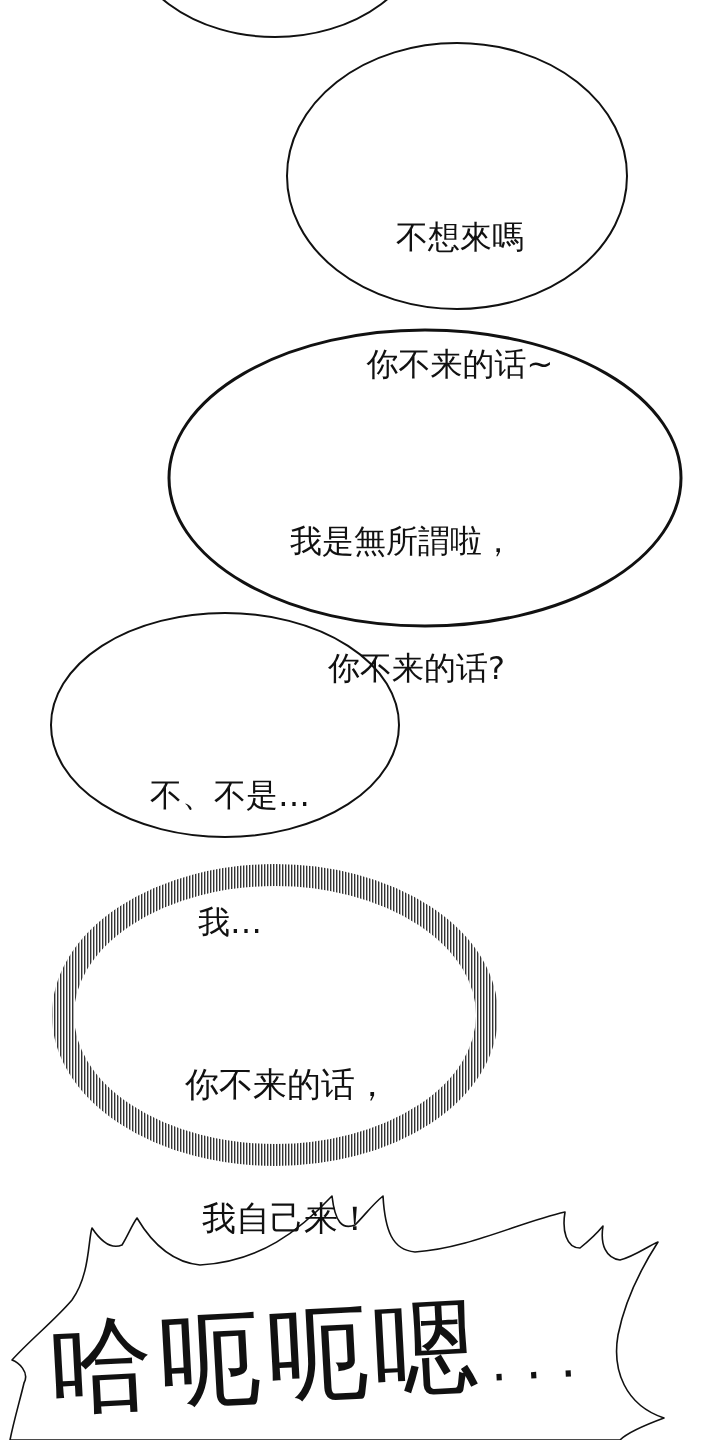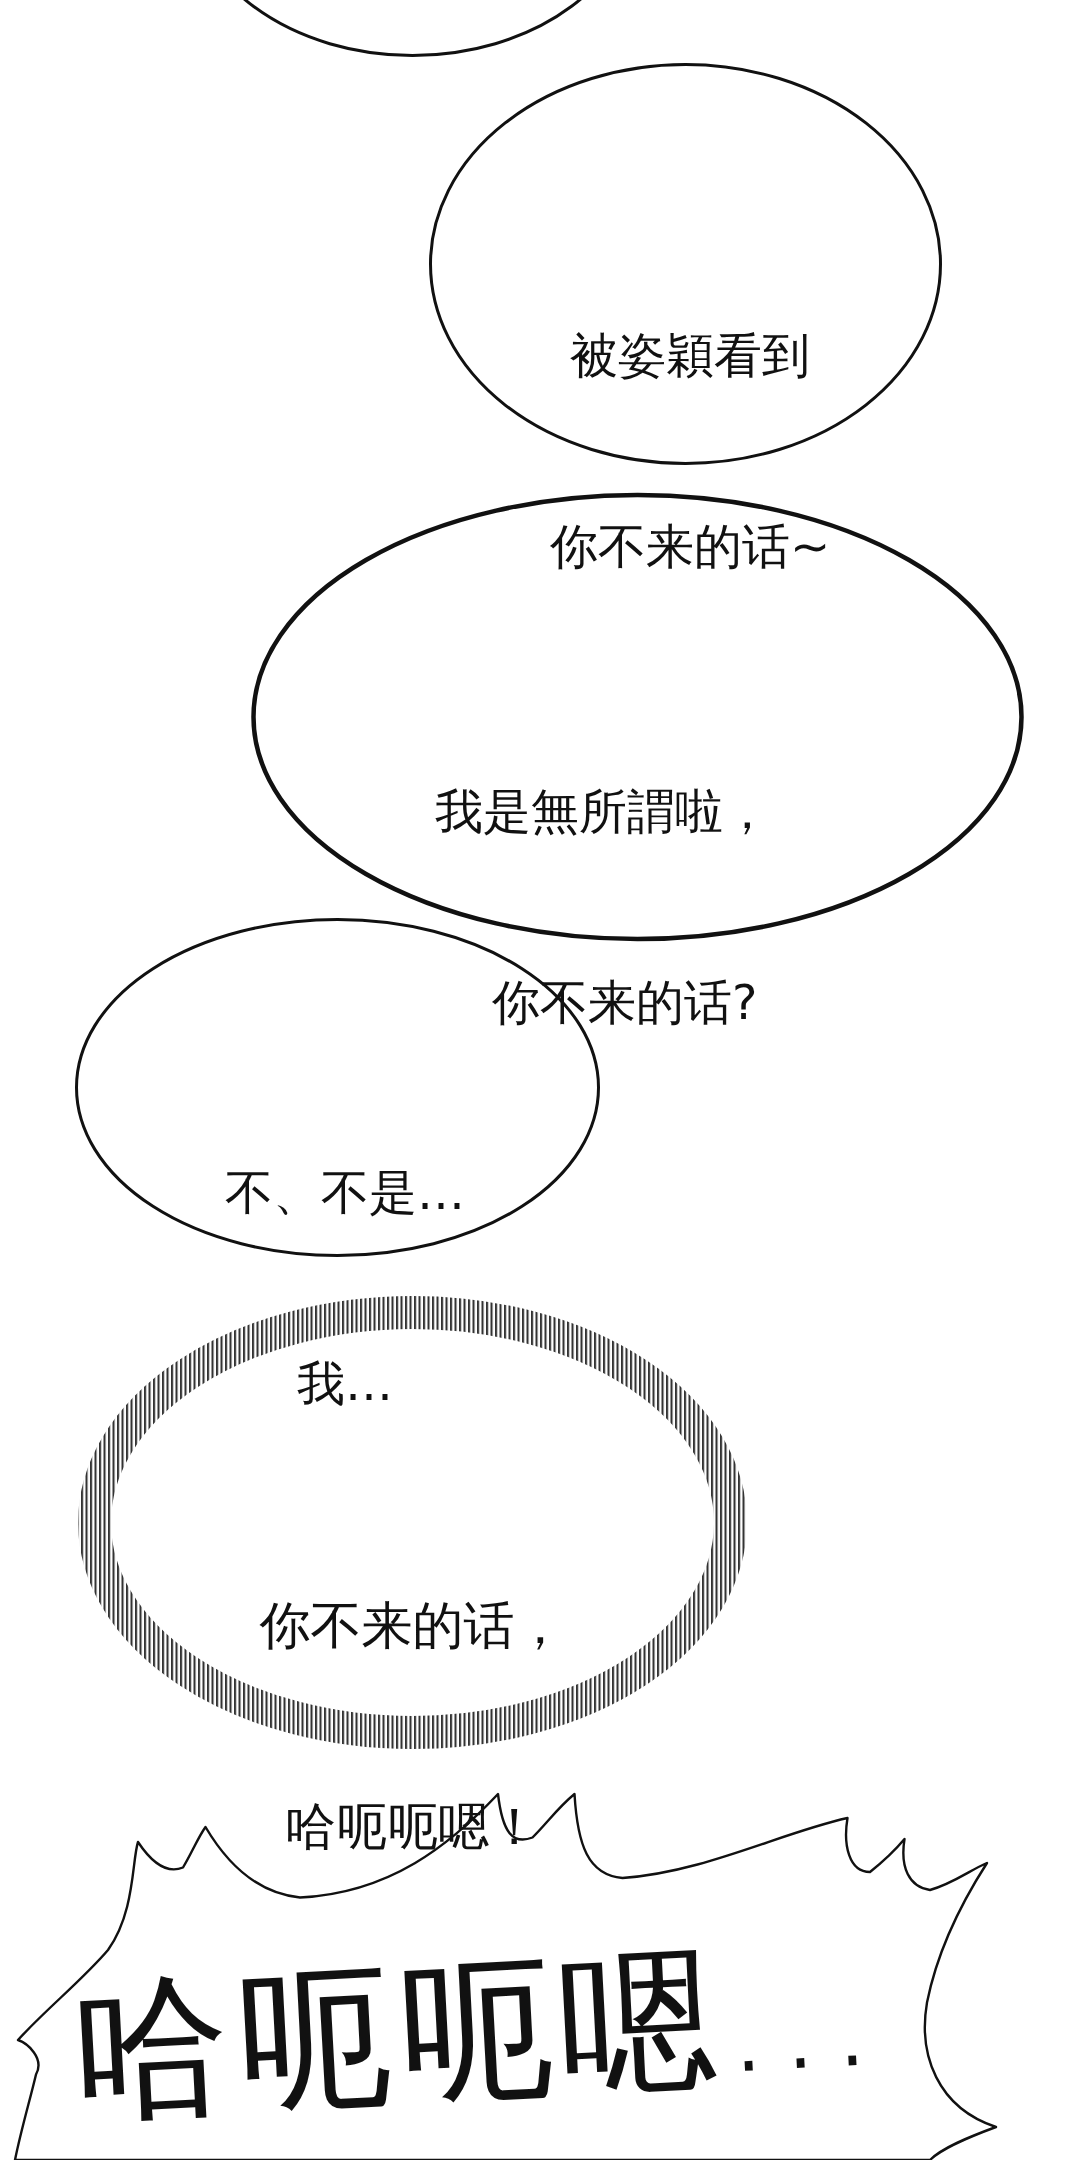--- a/index.html
+++ b/index.html
@@ -76,32 +76,32 @@
              C 590 1240, 598 1232, 603 1226
              C 600 1245, 606 1258, 620 1260
              C 635 1256, 648 1246, 658 1242
              C 640 1270, 625 1300, 618 1335
              C 612 1370, 625 1405, 664 1418
              C 645 1425, 628 1432, 620 1440 Z" fill="#ffffff" stroke="#111111" stroke-width="1.6" stroke-linejoin="round"></path>
   </g>
 </svg>
 
 <div class="bubble-text" style="left:330px; top:132px; width:260px; font-size:32px;">
-  <span>被姿穎看到</span>
+  <span>不想來嗎</span>
   <span>你不来的话~</span>
 </div>
 
 <div class="bubble-text" style="left:270px; top:436px; width:300px; font-size:32px;">
   <span style="text-align:left; padding-left:20px;">我是無所謂啦，</span>
   <span style="text-align:left; padding-left:58px;">你不来的话?</span>
 </div>
 
 <div class="bubble-text" style="left:130px; top:690px; width:200px; font-size:32px;">
   <span>不、不是…</span>
   <span>我…</span>
 </div>
 
-<div class="bubble-text" style="left:150px; top:972px; width:250px; font-size:34px;">
+<div class="bubble-text" style="left:162px; top:972px; width:250px; font-size:34px;">
   <span>你不来的话，</span>
-  <span>哈呃呃嗯！</span>
+  <span>我自己来！</span>
 </div>
 
 <div class="sfx" style="left:46px; top:1316px; font-size:104px; line-height:1; transform:rotate(-3deg); transform-origin:left top; font-weight:300;">哈呃呃嗯…</div>
 
 </body></html>

